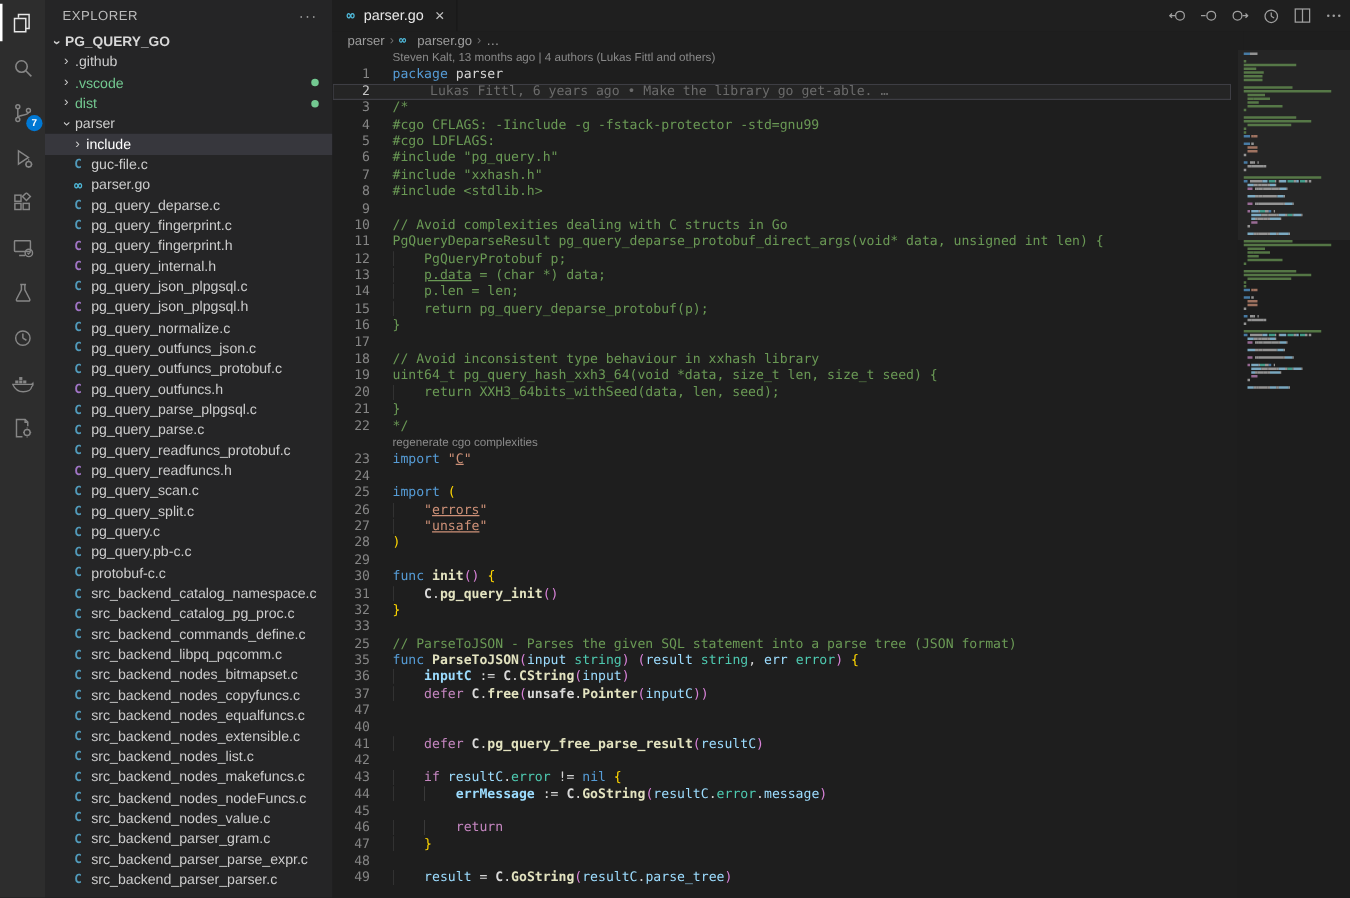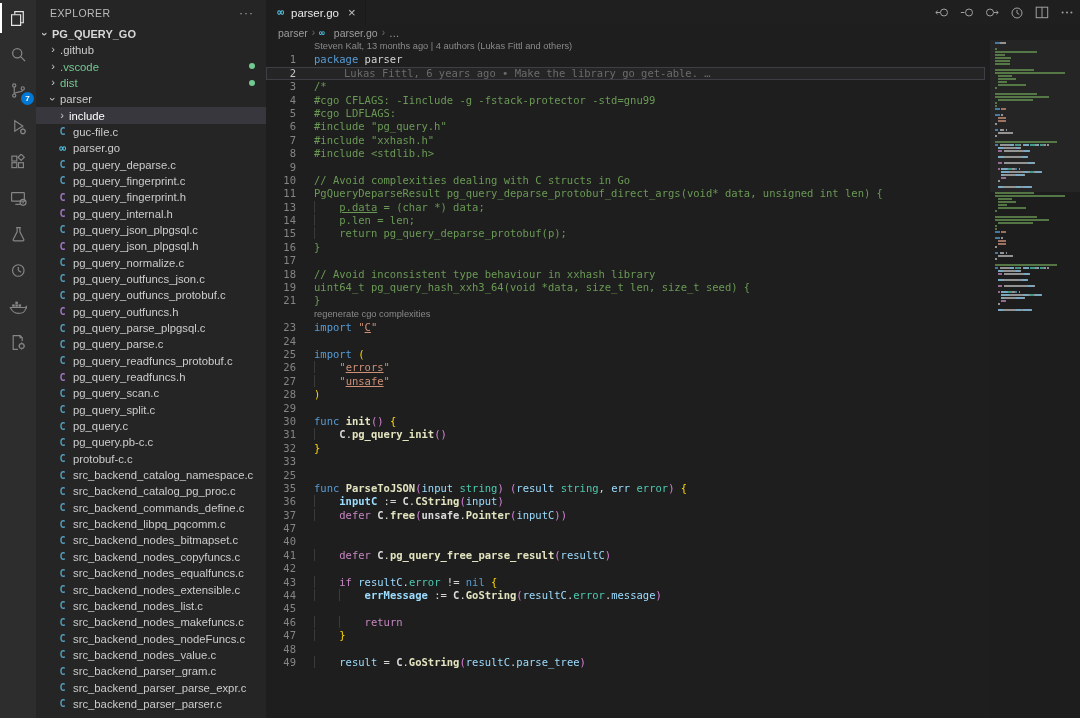--- a/index.html
+++ b/index.html
@@ -440,20 +440,24 @@
       </div>
       <div class="row">
         <span class="ln">10</span>
         <span class="lc"><span class="t-c">// Avoid complexities dealing with C structs in Go</span></span>
       </div>
       <div class="row">
         <span class="ln">11</span>
         <span class="lc"><span class="t-c">PgQueryDeparseResult pg_query_deparse_protobuf_direct_args(void* data, unsigned int len) {</span></span>
       </div>
       <div class="row">
+        <span class="ln">12</span>
+        <span class="lc"><span class="t-ind">    </span><span class="t-c">PgQueryProtobuf p;</span></span>
+      </div>
+      <div class="row">
         <span class="ln">13</span>
         <span class="lc"><span class="t-ind">    </span><span class="t-cu">p.data</span><span class="t-c"> = (char *) data;</span></span>
       </div>
       <div class="row">
         <span class="ln">14</span>
         <span class="lc"><span class="t-ind">    </span><span class="t-c">p.len = len;</span></span>
       </div>
       <div class="row">
         <span class="ln">15</span>
         <span class="lc"><span class="t-ind">    </span><span class="t-c">return pg_query_deparse_protobuf(p);</span></span>
@@ -468,23 +472,31 @@
       </div>
       <div class="row">
         <span class="ln">18</span>
         <span class="lc"><span class="t-c">// Avoid inconsistent type behaviour in xxhash library</span></span>
       </div>
       <div class="row">
         <span class="ln">19</span>
         <span class="lc"><span class="t-c">uint64_t pg_query_hash_xxh3_64(void *data, size_t len, size_t seed) {</span></span>
       </div>
       <div class="row">
+        <span class="ln">20</span>
+        <span class="lc"><span class="t-ind">    </span><span class="t-c">return XXH3_64bits_withSeed(data, len, seed);</span></span>
+      </div>
+      <div class="row">
         <span class="ln">21</span>
         <span class="lc"><span class="t-c">}</span></span>
       </div>
+      <div class="row">
+        <span class="ln">22</span>
+        <span class="lc"><span class="t-c">*/</span></span>
+      </div>
       <div class="row lens">regenerate cgo complexities</div>
       <div class="row">
         <span class="ln">23</span>
         <span class="lc"><span class="t-kw">import</span><span class="t-pl"> </span><span class="t-str">"</span><span class="t-stru">C</span><span class="t-str">"</span></span>
       </div>
       <div class="row">
         <span class="ln">24</span>
         <span class="lc"></span>
       </div>
       <div class="row">
@@ -518,20 +530,21 @@
       <div class="row">
         <span class="ln">32</span>
         <span class="lc"><span class="t-b1">}</span></span>
       </div>
       <div class="row">
         <span class="ln">33</span>
         <span class="lc"></span>
       </div>
       <div class="row">
         <span class="ln">25</span>
+        <span class="lc"><span class="t-c">// ParseToJSON - Parses the given SQL statement into a parse tree (JSON format)</span></span>
       </div>
       <div class="row">
         <span class="ln">35</span>
         <span class="lc"><span class="t-kw">func</span><span class="t-pl"> </span><span class="t-fn">ParseToJSON</span><span class="t-b2">(</span><span class="t-var">input</span><span class="t-pl"> </span><span class="t-typ">string</span><span class="t-b2">)</span><span class="t-pl"> </span><span class="t-b2">(</span><span class="t-var">result</span><span class="t-pl"> </span><span class="t-typ">string</span><span class="t-pl">, </span><span class="t-var">err</span><span class="t-pl"> </span><span class="t-typ">error</span><span class="t-b2">)</span><span class="t-pl"> </span><span class="t-b1">{</span></span>
       </div>
       <div class="row">
         <span class="ln">36</span>
         <span class="lc"><span class="t-ind">    </span><span class="t-varb">inputC</span><span class="t-pl"> := </span><span class="t-pkg">C</span><span class="t-pl">.</span><span class="t-fn">CString</span><span class="t-b2">(</span><span class="t-var">input</span><span class="t-b2">)</span></span>
       </div>
       <div class="row">

